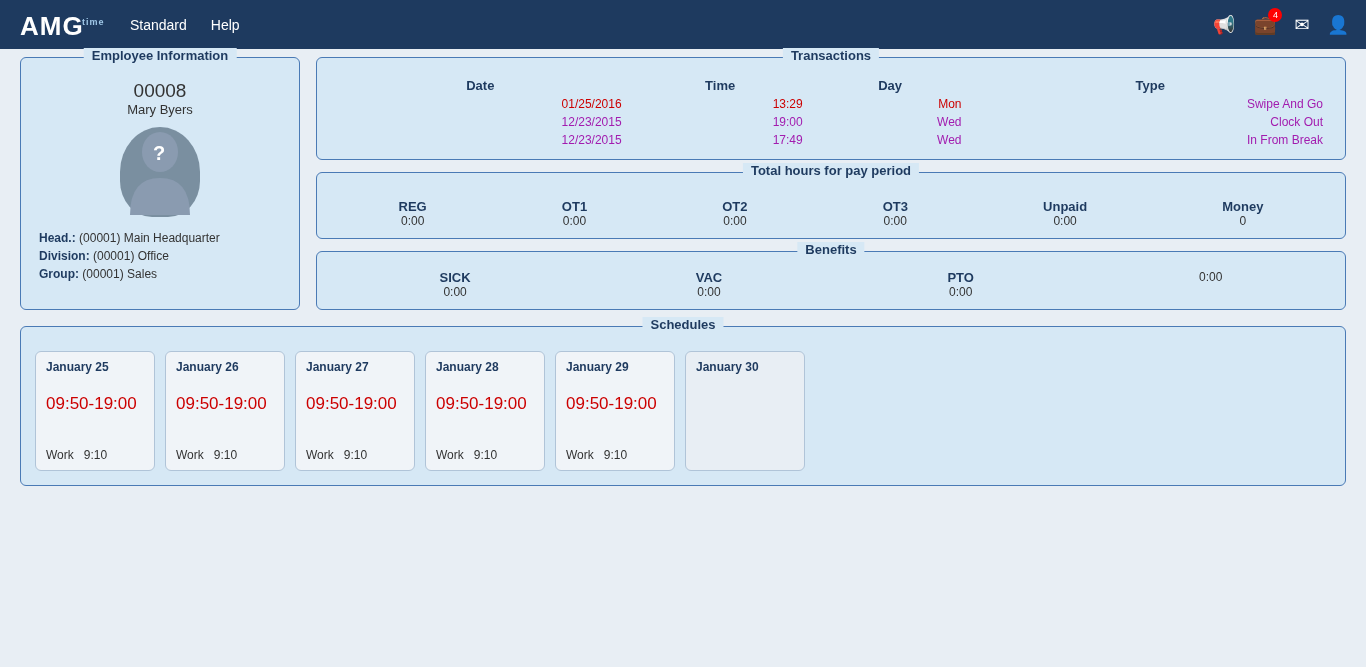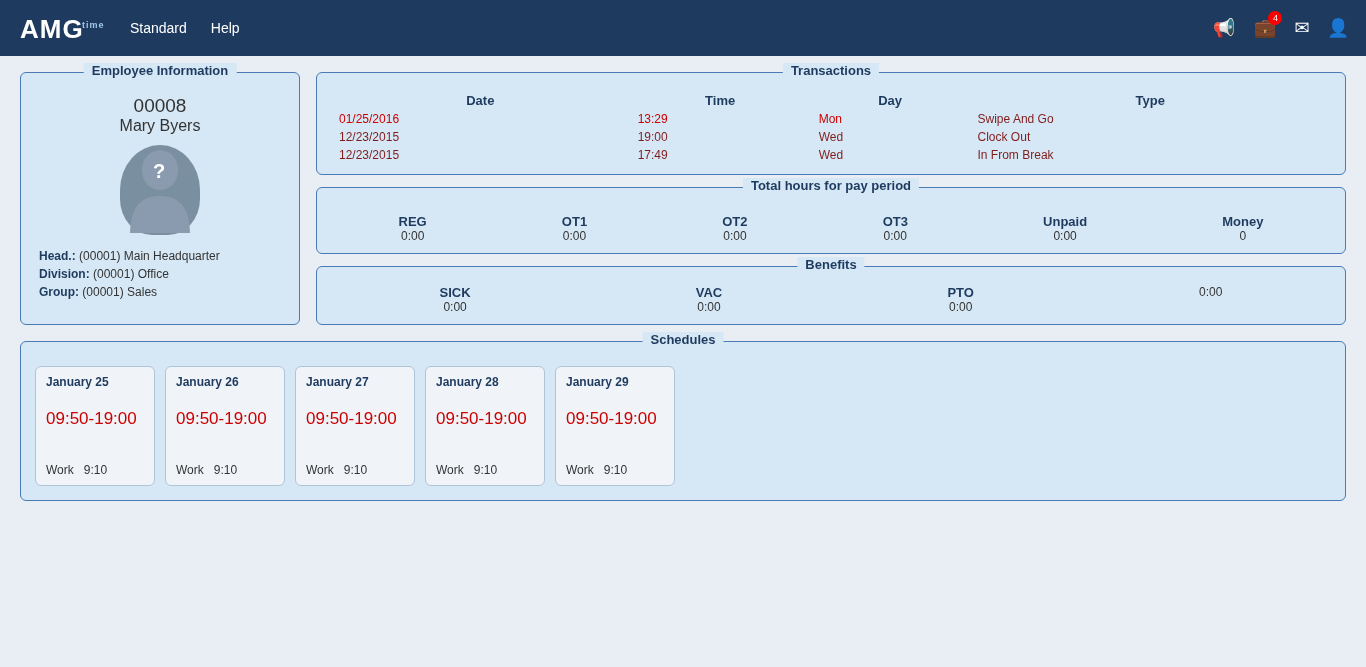--- a/index.html
+++ b/index.html
@@ -6,21 +6,21 @@
     body {
       font-family: Arial, sans-serif;
       background: #e8eef4;
       min-height: 667px;
       font-size: 13px;
     }
 
     
     .header {
       background: #1e3a5f;
-      height: 56px;
+      height: 49px;
       display: flex;
       align-items: center;
       padding: 0 16px;
       justify-content: space-between;
     }
     .header-left {
       display: flex;
       align-items: center;
       gap: 24px;
     }
@@ -60,21 +60,21 @@
       font-size: 9px;
       width: 14px;
       height: 14px;
       display: flex;
       align-items: center;
       justify-content: center;
     }
 
     
     .main {
-      padding: 16px 20px;
+      padding: 8px 20px;
     }
 
     
     .top-row {
       display: flex;
       gap: 16px;
       margin-bottom: 16px;
     }
 
     
@@ -101,21 +101,21 @@
     }
     .emp-id {
       text-align: center;
       color: #333;
       font-size: 19px;
       margin-top: 8px;
     }
     .emp-name {
       text-align: center;
       color: #333;
-      font-size: 16px;
+      font-size: 13px;
       margin-bottom: 8px;
     }
     .emp-avatar {
       display: flex;
       justify-content: center;
       margin: 10px 0;
     }
     .avatar-circle {
       width: 80px;
       height: 90px;
@@ -164,26 +164,26 @@
       margin-top: 8px;
     }
     table.trans-table th {
       color: #1e3a5f;
       font-weight: bold;
       font-size: 13px;
       padding: 2px 8px;
       text-align: center;
     }
     table.trans-table td {
-      text-align: left;
+      text-align: right;
       padding: 2px 8px;
       font-size: 12px;
     }
     .td-red { color: #cc0000; }
-    .td-blue { color: #7f1d1d; }
+    .td-blue { color: #a21caf; }
 
     
     .hours-panel {
       background: #d6e8f5;
       border: 1.5px solid #4a7ab5;
       border-radius: 6px;
       padding: 10px 14px;
       position: relative;
     }
     .hours-panel .panel-title {
@@ -474,16 +474,22 @@
     <div class="card-time">09:50-19:00</div>
     <div style="flex:1"></div>
     <div class="card-work">Work&nbsp;&nbsp;&nbsp;9:10</div>
   </div>
         <div class="schedule-card">
     <div class="card-date">January 29</div>
     <div class="card-time">09:50-19:00</div>
     <div style="flex:1"></div>
     <div class="card-work">Work&nbsp;&nbsp;&nbsp;9:10</div>
   </div>
+        <div class="schedule-card empty">
+    <div class="card-date">January 30</div>
+    <div style="height:16px"></div>
+    <div style="flex:1"></div>
+
+  </div>
       </div>
   </div>
 
 </div>
 
 </body></html>

